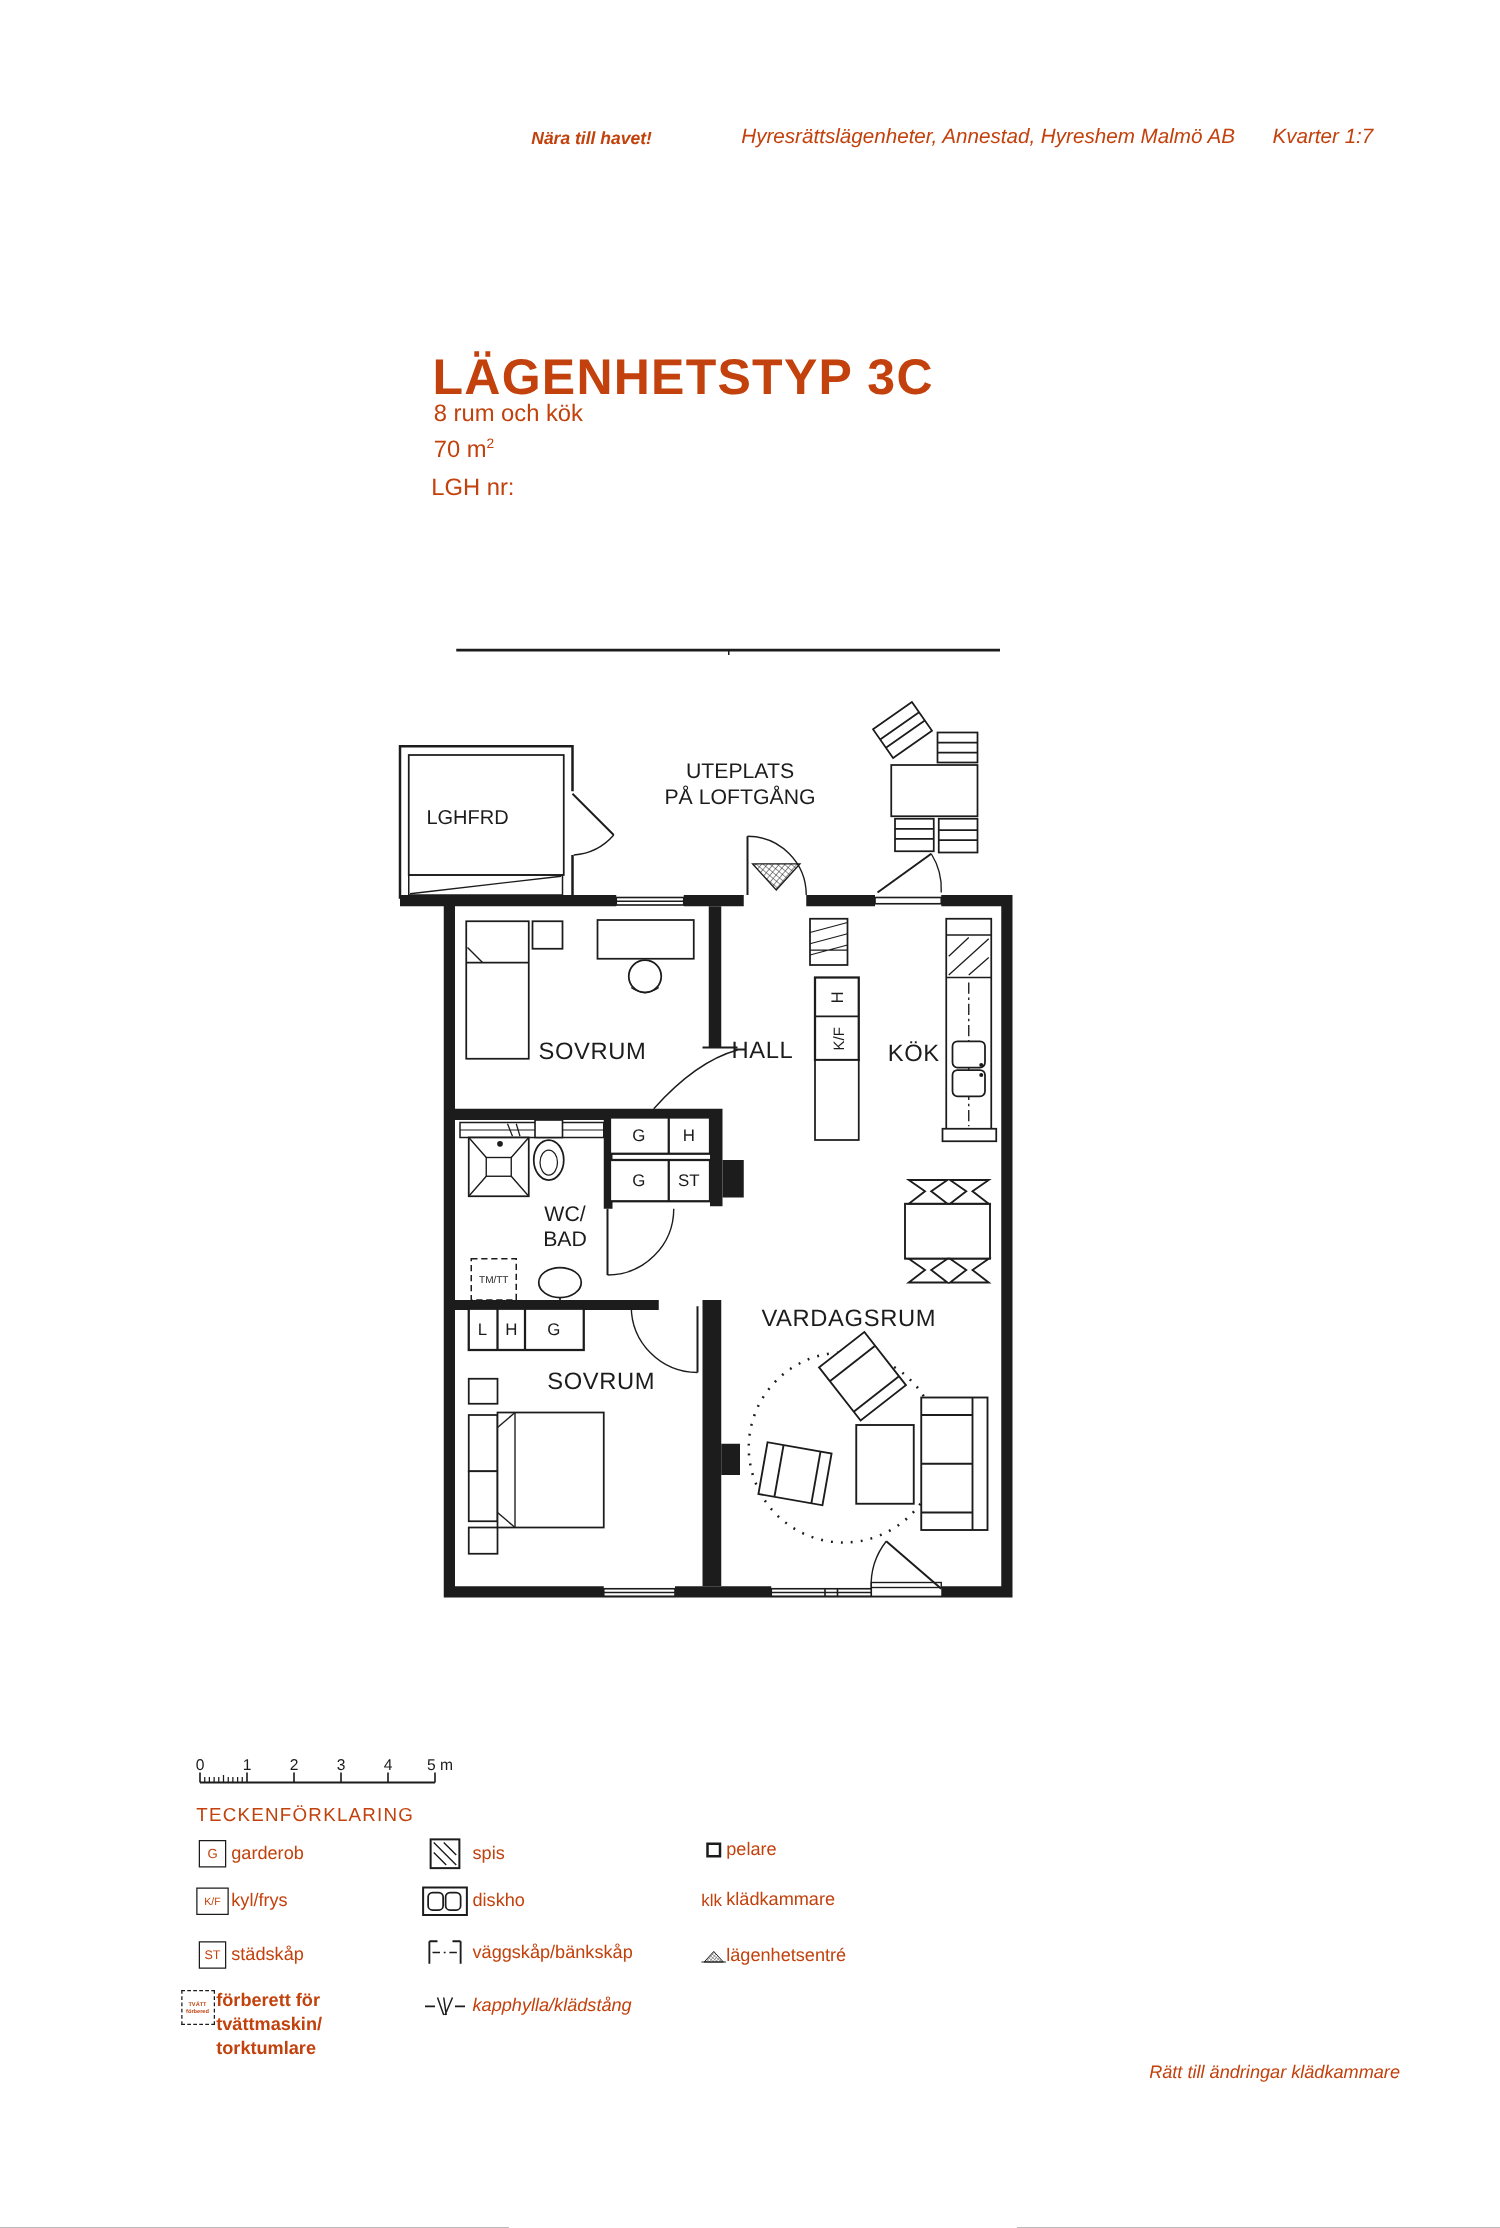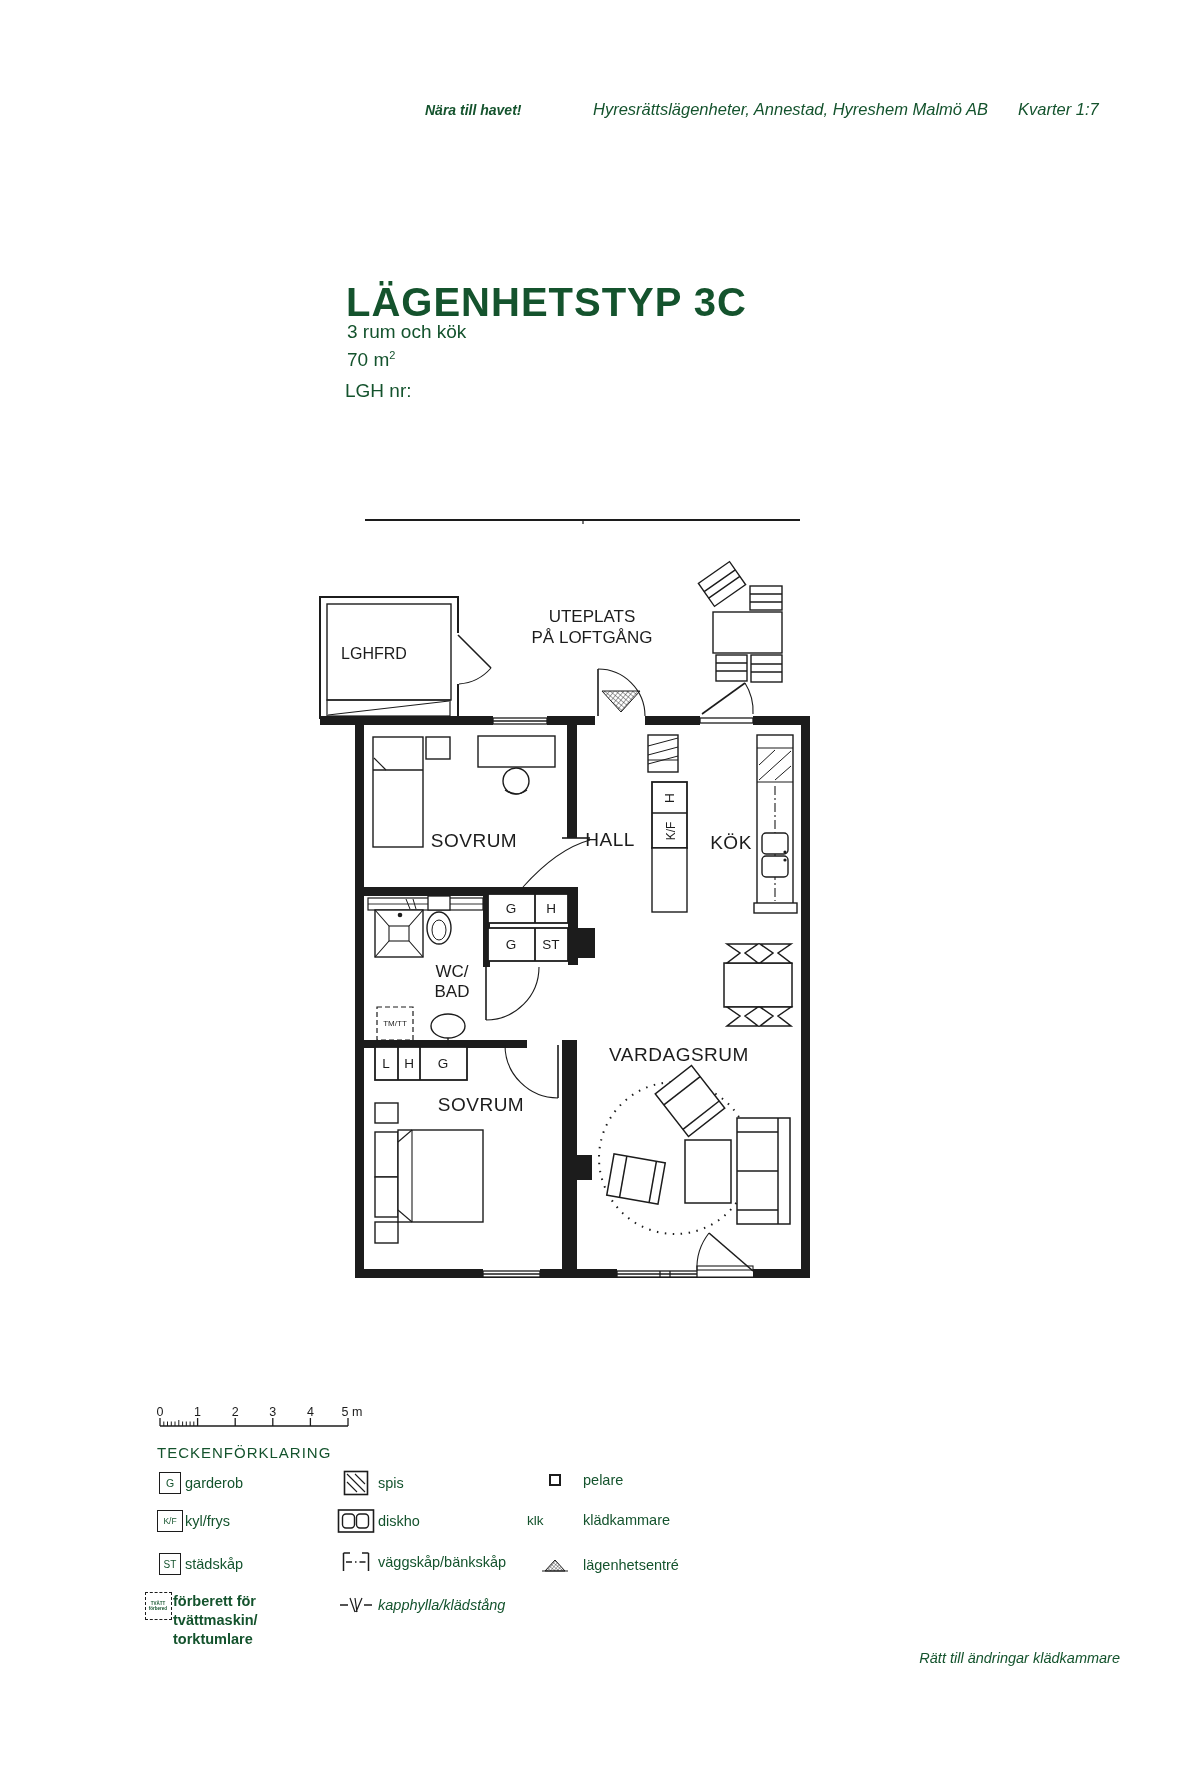--- a/index.html
+++ b/index.html
@@ -1,17 +1,17 @@
 <!DOCTYPE html>
 <html><head>
 <meta charset="utf-8">
 <style>
   html,body{margin:0;padding:0;background:#888;}
   .page{position:relative;width:1200px;height:1782px;background:#ffffff;overflow:hidden;
-        font-family:"Liberation Sans",sans-serif;color:#14532d;}
+        font-family:"Liberation Sans",sans-serif;color:#c2410c;}
   .abs{position:absolute;}
   .hdr-tag{left:425px;top:102px;font-size:14px;font-style:italic;font-weight:bold;}
   .hdr-proj{left:593px;top:100px;font-size:16.5px;font-style:italic;white-space:nowrap;}
   .hdr-proj .blk{margin-left:30px;margin-top:21px;}
   .title-h{left:346px;top:280px;font-size:40px;font-weight:bold;letter-spacing:1px;white-space:nowrap;}
   .title-rooms{left:347px;top:321px;font-size:19px;}
   .title-area{left:347px;top:349px;font-size:19px;}
   .title-area sup{font-size:11px;}
   .lgh-row{left:345px;top:378px;display:flex;font-size:19px;}
   .lgh-lines{margin-left:13px;line-height:26.5px;}
@@ -23,42 +23,42 @@
   .cl{font-size:13.5px;text-anchor:middle;}
   .cls{font-size:12px;text-anchor:middle;}
   .tm{font-size:8px;text-anchor:middle;}
   .sb{font-size:12.5px;text-anchor:middle;}
   .legend-h{left:157px;top:1444px;font-size:15px;letter-spacing:1px;}
   .lrow{position:absolute;display:flex;align-items:center;}
   .lrow .ic{flex:0 0 auto;display:flex;align-items:center;justify-content:center;}
   .lrow .lab{font-size:14.5px;}
   .ic1{width:30px;}
   .ic2{width:45px;}
-  .ic3{width:56px;}
+  .ic3{width:20px;margin-left:34px;}
   .lg-box{width:20px;height:20px;border:1.7px solid #1c1c1c;display:flex;align-items:center;
           justify-content:center;font-size:10.5px;}
   .lg-box.kf{width:24px;font-size:8.5px;}
   .lg-box.st{font-size:10px;}
   .lg-dash{width:25px;height:26px;border:1.4px dashed #1c1c1c;display:flex;flex-direction:column;
            align-items:center;justify-content:center;font-size:4.5px;line-height:5.5px;}
   .multiline{line-height:19px;}
   .footer{left:800px;top:1650px;width:320px;text-align:right;font-size:14.5px;font-style:italic;}
 </style>
 </head>
 <body>
 
 <div class="page">
 
   <div class="abs hdr-tag">Nära till havet!</div>
   <div class="abs hdr-proj">
     <span>Hyresrättslägenheter, Annestad, Hyreshem Malmö AB</span><span class="blk">Kvarter 1:7</span>
   </div>
 
   <div class="abs title-h">LÄGENHETSTYP 3C</div>
-  <div class="abs title-rooms">3 rum och kök</div>
+  <div class="abs title-rooms">8 rum och kök</div>
   <div class="abs title-area">
     <span>70 m</span><sup>2</sup>
   </div>
   <div class="abs lgh-row">
     <div class="lgh-label">LGH nr:</div>
   </div>
 
   <svg class="abs" style="left:255px;top:468px;" width="610" height="860" viewBox="255 468 610 860">
     <defs>
       <pattern id="hatch" width="3.6" height="3.6" patternUnits="userSpaceOnUse" patternTransform="rotate(40)">

